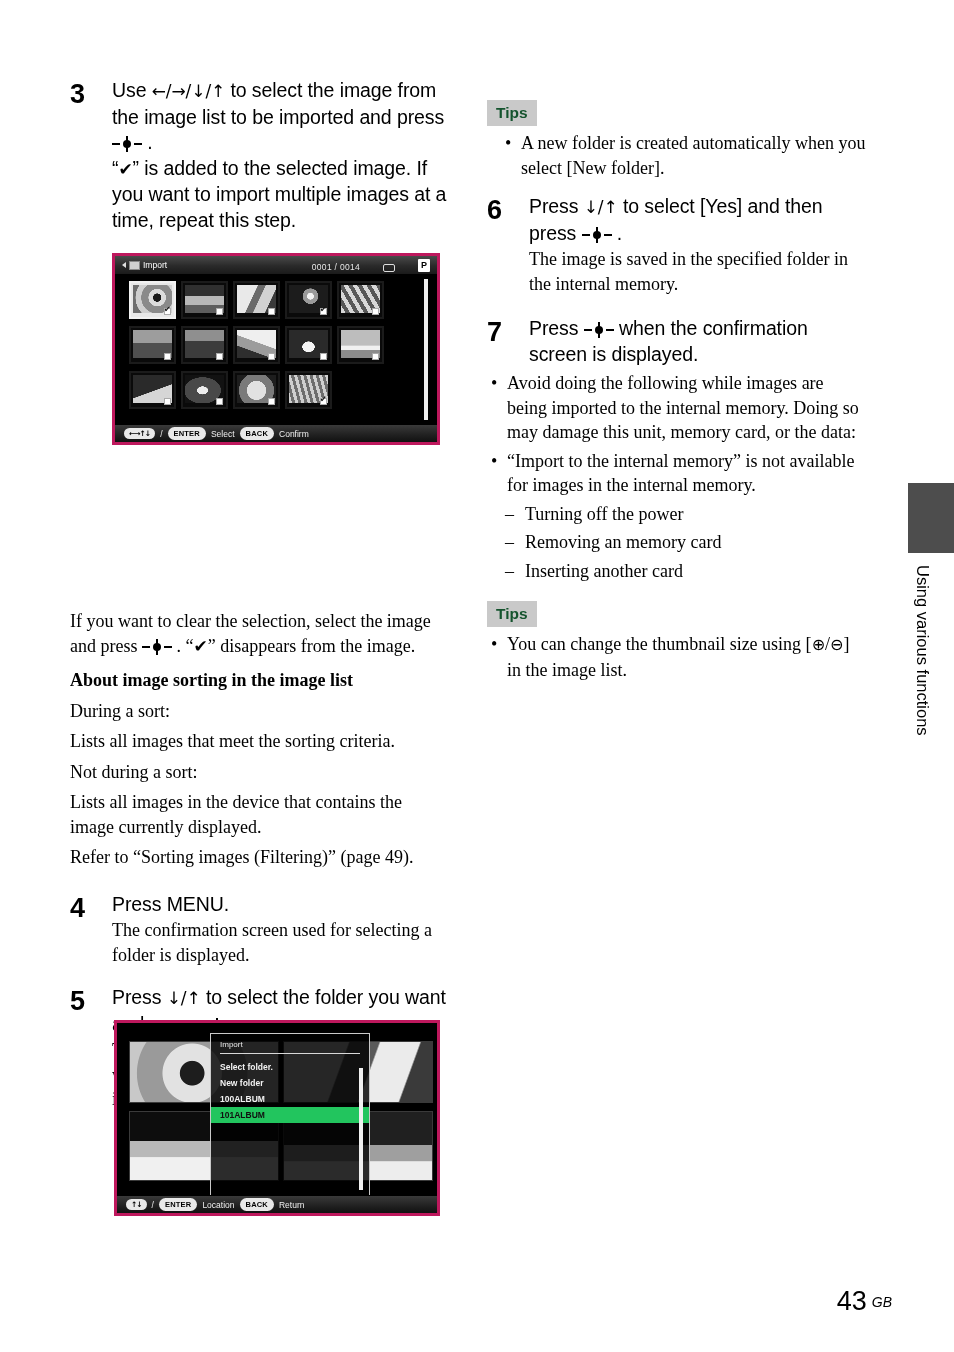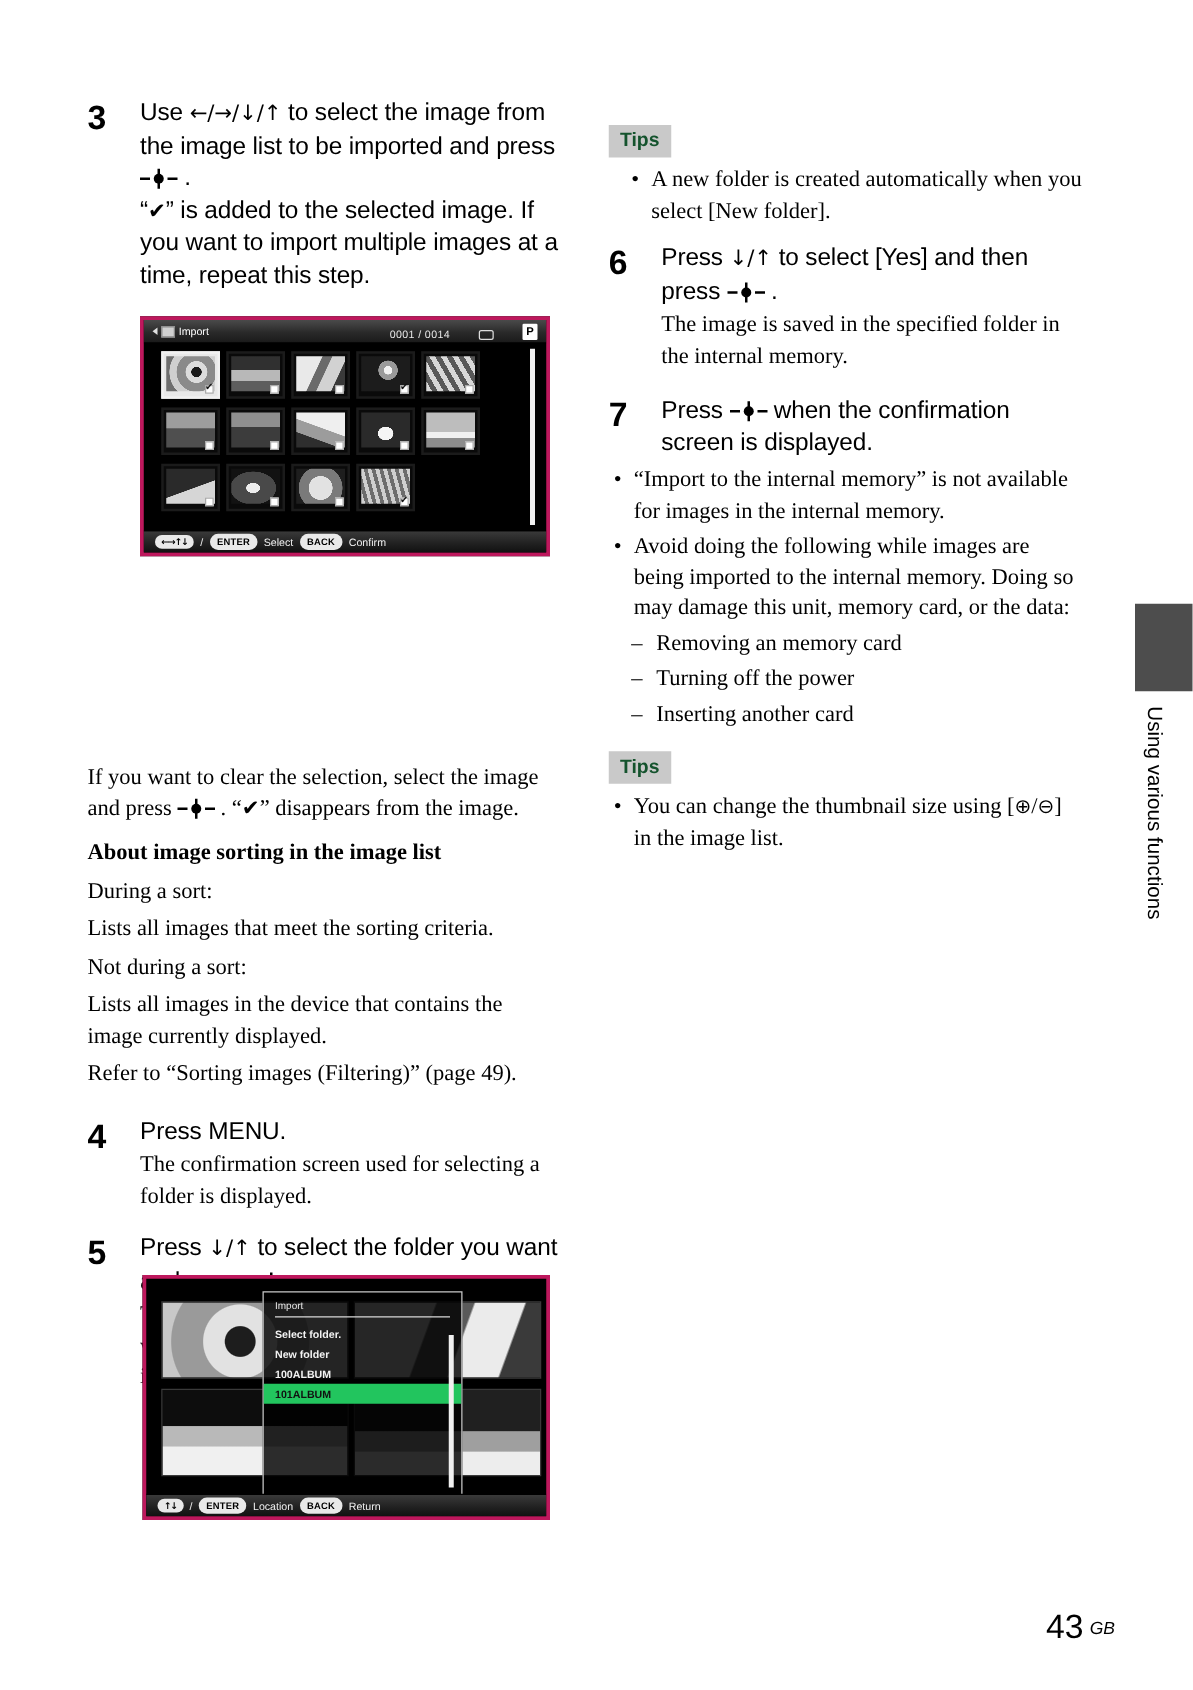--- a/index.html
+++ b/index.html
@@ -433,26 +433,26 @@
     <div class="step" style="margin-top:20px;">
       <div class="step-num">7</div>
       <div class="step-body">
         <div class="step-title">
           <span>Press </span><span class="enter-g"><i class="hl"></i><i class="hr"></i><i class="vt"></i><i class="vb"></i><span class="dot"></span></span><span> when the confirmation screen is displayed.</span>
         </div>
       </div>
     </div>
 
     <ul class="bul">
+      <li>Avoid doing the following while images are being imported to the internal memory. Doing so may damage this unit, memory card, or the data:</li>
       <li>“Import to the internal memory” is not available for images in the internal memory.</li>
-      <li>Avoid doing the following while images are being imported to the internal memory. Doing so may damage this unit, memory card, or the data:</li>
     </ul>
     <ul class="dash">
+      <li>Turning off the power</li>
       <li>Removing an memory card</li>
-      <li>Turning off the power</li>
       <li>Inserting another card</li>
     </ul>
 
     <div class="tagwrap" style="margin-top:18px;">
       <span class="tag tips">Tips</span>
     </div>
     <ul class="bul">
       <li>
         <span>You can change the thumbnail size using [</span><span class="mag">⊕</span><span>/</span><span class="mag">⊖</span><span>] in the image list.</span>
       </li>

